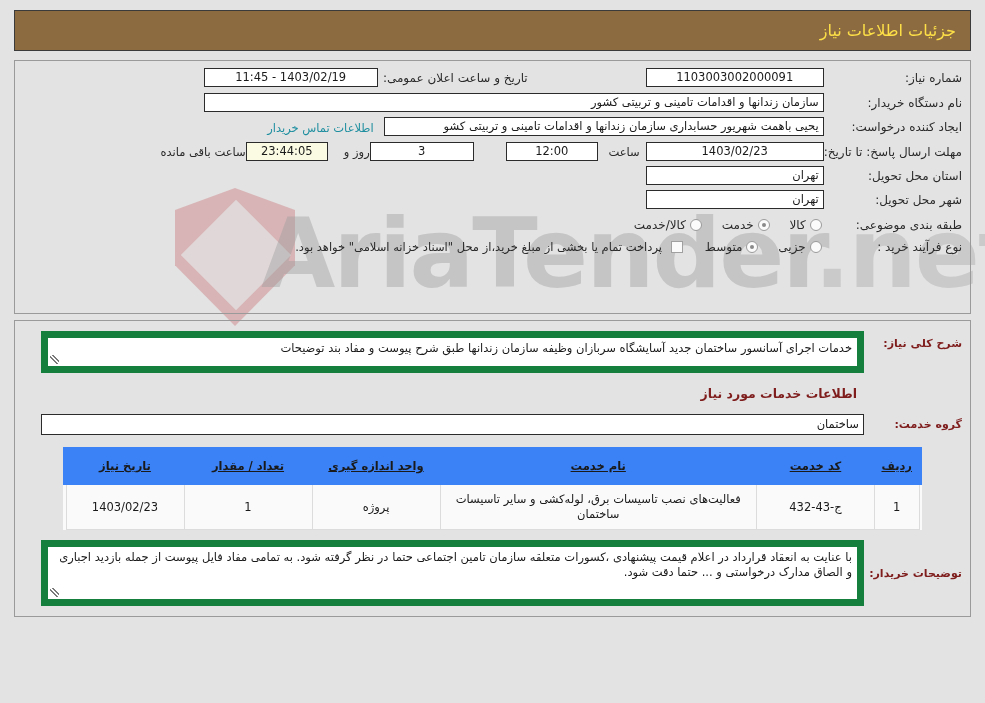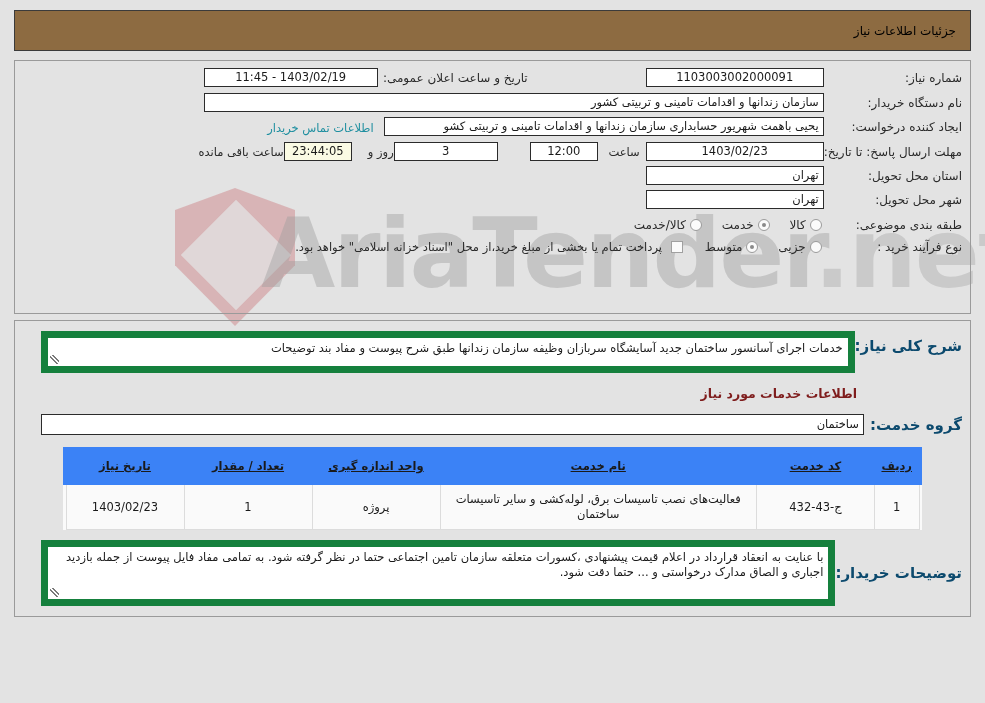--- a/index.html
+++ b/index.html
@@ -71,22 +71,22 @@
     margin: 10px 14px 0 14px;
     height: 41px;
     background: #8d6b41;
     border: 1px solid #3b3b3b;
     display: flex;
     align-items: center;
     justify-content: flex-start;
     padding: 0 14px;
   }
   #header-title {
-    color: #000000;
-    font-size: 12px;
+    color: #fde047;
+    font-size: 16px;
     font-weight: normal;
   }
 
   
   #panel {
     margin: 9px 14px 0 14px;
     border: 1px solid #9a9a9a;
     background: transparent;
     padding: 7px 8px 8px 8px;
     min-height: 254px;
@@ -185,23 +185,23 @@
   }
   .ta::after {
     content: "";
     position: absolute;
     left: 2px; bottom: 2px;
     width: 9px; height: 9px;
     background:
       linear-gradient(45deg, transparent 0 36%, #7a7a7a 36% 46%, transparent 46% 58%, #7a7a7a 58% 68%, transparent 68%);
   }
   .bold-lbl {
-    font-size: 15px;
+    font-size: 11px;
     font-weight: bold;
-    color: #0c4a6e;
+    color: #7f1d1d;
     white-space: nowrap;
     text-align: right;
     padding-left: 6px;
   }
   #sec-title {
     font-size: 12.5px;
     font-weight: bold;
     color: #7f1d1d;
     margin: 13px 0 13px 0;
     text-align: right;
@@ -323,29 +323,29 @@
       <tr>
         <td class="lbl" style="line-height:14px">مهلت ارسال پاسخ: تا تاریخ:</td>
         <td style="padding-left:6px;">
           <span class="fld">1403/02/23</span>
         </td>
         <td colspan="4">
           <table style="border-collapse:collapse; width:100%;">
             <tbody>
                   <tr>
               <td style="width:42px;" class="inline-note">ساعت</td>
-              <td style="width:68px;">
+              <td style="width:92px;">
                       <span class="fld">12:00</span>
                     </td>
               <td style="width:32px;"></td>
               <td style="width:104px;">
                       <span class="fld">3</span>
                     </td>
               <td style="width:42px;" class="inline-note">روز و</td>
-              <td style="width:68px;margin-top:20px;">
+              <td style="width:82px;margin-top:20px;">
                       <span class="fld yellow">23:44:05</span>
                     </td>
               <td class="inline-note">ساعت باقی مانده</td>
             </tr>
           </tbody>
               </table>
         </td>
       </tr>
       <tr style="height:5px">
             <td colspan="6"></td>

